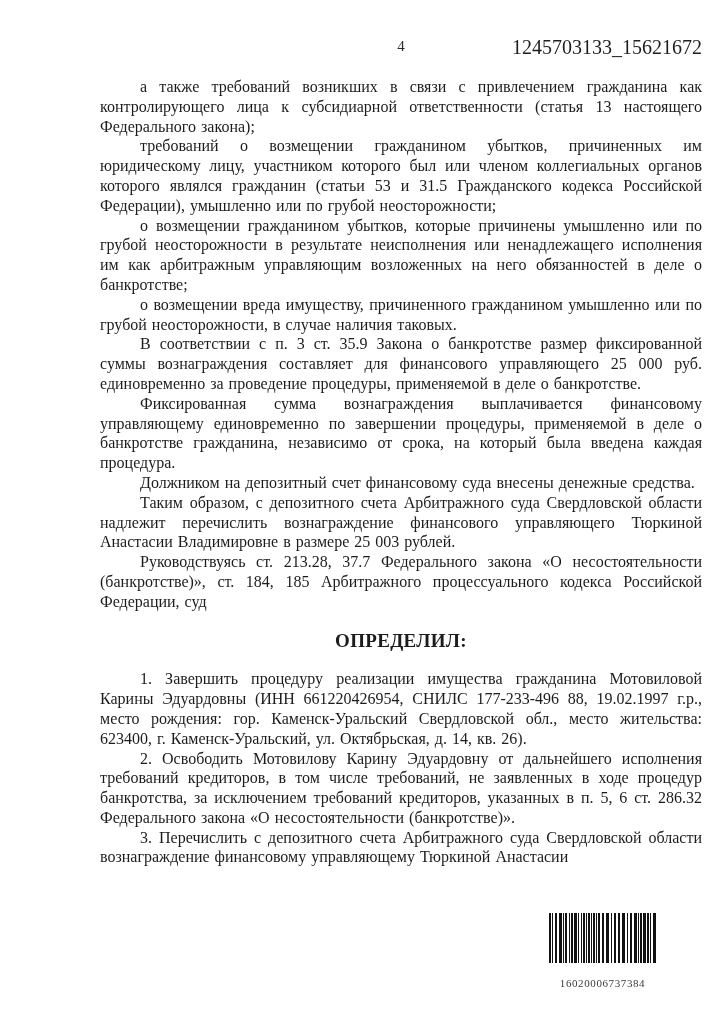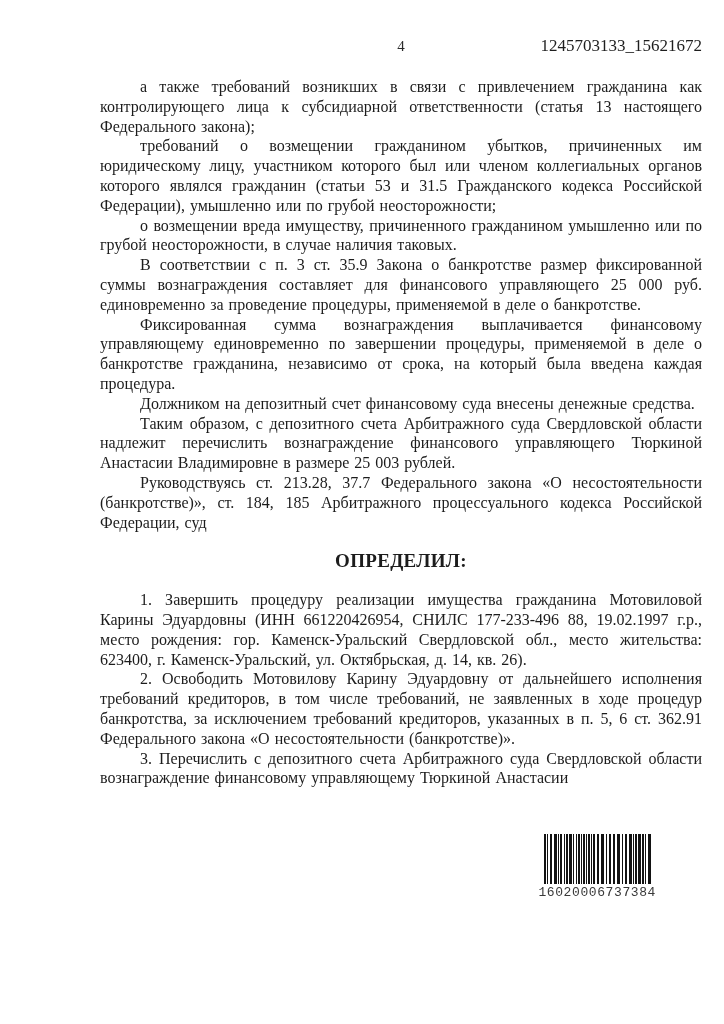--- a/index.html
+++ b/index.html
@@ -32,21 +32,21 @@
     right: 0;
     top: 2px;
     text-align: center;
     font-size: 15px;
     color: #2a2a2a;
   }
   .doc-id {
     position: absolute;
     right: 0;
     top: 0;
-    font-size: 17px;
+    font-size: 20px;
     color: #1e1e1e;
   }
   .doc-body {
     font-size: 16px;
     line-height: 19.8px;
     text-align: justify;
   }
   .doc-body p {
     margin: 0;
     text-indent: 40px;
@@ -76,51 +76,52 @@
     height: 50px;
     font-size: 0;
     white-space: nowrap;
   }
   .barcode-bars i {
     display: inline-block;
     height: 100%;
     background: #121212;
   }
   .barcode-number {
-    font-family: Liberation Mono, monospace;
-    font-size: 13px;
+    font-family: Liberation Serif, serif;
+    font-size: 11px;
     color: #3a3a3a;
-    margin-top: 1px;
+    margin-top: 14px;
     letter-spacing: 0.6px;
   }
 </style>
 </head>
 <body>
 
 <div class="page">
 
   <header class="page-header">
     <span class="page-num">4</span>
     <span class="doc-id">1245703133_15621672</span>
   </header>
 
   <main class="doc-body">
     <p>а также требований возникших в связи с привлечением гражданина как контролирующего лица к субсидиарной ответственности (статья 13 настоящего Федерального закона);</p>
     <p>требований о возмещении гражданином убытков, причиненных им юридическому лицу, участником которого был или членом коллегиальных органов которого являлся гражданин (статьи 53 и 31.5 Гражданского кодекса Российской Федерации), умышленно или по грубой неосторожности;</p>
+    <p>о возмещении гражданином убытков, которые причинены умышленно или по грубой неосторожности в результате неисполнения или ненадлежащего исполнения им как арбитражным управляющим возложенных на него обязанностей в деле о банкротстве;</p>
     <p>о возмещении вреда имуществу, причиненного гражданином умышленно или по грубой неосторожности, в случае наличия таковых.</p>
     <p>В соответствии с п. 3 ст. 35.9 Закона о банкротстве размер фиксированной суммы вознаграждения составляет для финансового управляющего 25 000 руб. единовременно за проведение процедуры, применяемой в деле о банкротстве.</p>
     <p>Фиксированная сумма вознаграждения выплачивается финансовому управляющему единовременно по завершении процедуры, применяемой в деле о банкротстве гражданина, независимо от срока, на который была введена каждая процедура.</p>
     <p>Должником на депозитный счет финансовому суда внесены денежные средства.</p>
     <p>Таким образом, с депозитного счета Арбитражного суда Свердловской области надлежит перечислить вознаграждение финансового управляющего Тюркиной Анастасии Владимировне в размере 25 003 рублей.</p>
     <p>Руководствуясь ст. 213.28, 37.7 Федерального закона «О несостоятельности (банкротстве)», ст. 184, 185 Арбитражного процессуального кодекса Российской Федерации, суд</p>
 
     <h2 class="ruling-heading">ОПРЕДЕЛИЛ:</h2>
 
     <p>1. Завершить процедуру реализации имущества гражданина Мотовиловой Карины Эдуардовны (ИНН 661220426954, СНИЛС 177-233-496 88, 19.02.1997 г.р., место рождения: гор. Каменск-Уральский Свердловской обл., место жительства: 623400, г. Каменск-Уральский, ул. Октябрьская, д. 14, кв. 26).</p>
-    <p>2. Освободить Мотовилову Карину Эдуардовну от дальнейшего исполнения требований кредиторов, в том числе требований, не заявленных в ходе процедур банкротства, за исключением требований кредиторов, указанных в п. 5, 6 ст. 362.91 Федерального закона «О несостоятельности (банкротстве)».</p>
+    <p>2. Освободить Мотовилову Карину Эдуардовну от дальнейшего исполнения требований кредиторов, в том числе требований, не заявленных в ходе процедур банкротства, за исключением требований кредиторов, указанных в п. 5, 6 ст. 286.32 Федерального закона «О несостоятельности (банкротстве)».</p>
     <p>3. Перечислить с депозитного счета Арбитражного суда Свердловской области вознаграждение финансовому управляющему Тюркиной Анастасии</p>
   </main>
 
   <div class="barcode-row">
     <div class="barcode-wrap">
       <div class="barcode-bars"><i style="width: 2px; margin-right: 1px;"></i><i style="width: 1px; margin-right: 2px;"></i><i style="width: 2px; margin-right: 2px;"></i><i style="width: 3px; margin-right: 1px;"></i><i style="width: 1px; margin-right: 1px;"></i><i style="width: 2px; margin-right: 2px;"></i><i style="width: 1px; margin-right: 1px;"></i><i style="width: 2px; margin-right: 1px;"></i><i style="width: 3px; margin-right: 1px;"></i><i style="width: 1px; margin-right: 2px;"></i><i style="width: 1px; margin-right: 1px;"></i><i style="width: 2px; margin-right: 1px;"></i><i style="width: 1px; margin-right: 1px;"></i><i style="width: 2px; margin-right: 1px;"></i><i style="width: 1px; margin-right: 1px;"></i><i style="width: 2px; margin-right: 1px;"></i><i style="width: 1px; margin-right: 1px;"></i><i style="width: 2px; margin-right: 2px;"></i><i style="width: 2px; margin-right: 2px;"></i><i style="width: 3px; margin-right: 2px;"></i><i style="width: 1px; margin-right: 2px;"></i><i style="width: 2px; margin-right: 2px;"></i><i style="width: 2px; margin-right: 2px;"></i><i style="width: 3px; margin-right: 2px;"></i><i style="width: 1px; margin-right: 2px;"></i><i style="width: 2px; margin-right: 2px;"></i><i style="width: 3px; margin-right: 1px;"></i><i style="width: 1px; margin-right: 1px;"></i><i style="width: 2px; margin-right: 1px;"></i><i style="width: 3px; margin-right: 1px;"></i><i style="width: 2px; margin-right: 1px;"></i><i style="width: 1px; margin-right: 2px;"></i><i style="width: 3px; margin-right: 0px;"></i></div>
       <div class="barcode-number">16020006737384</div>
     </div>
   </div>
 

